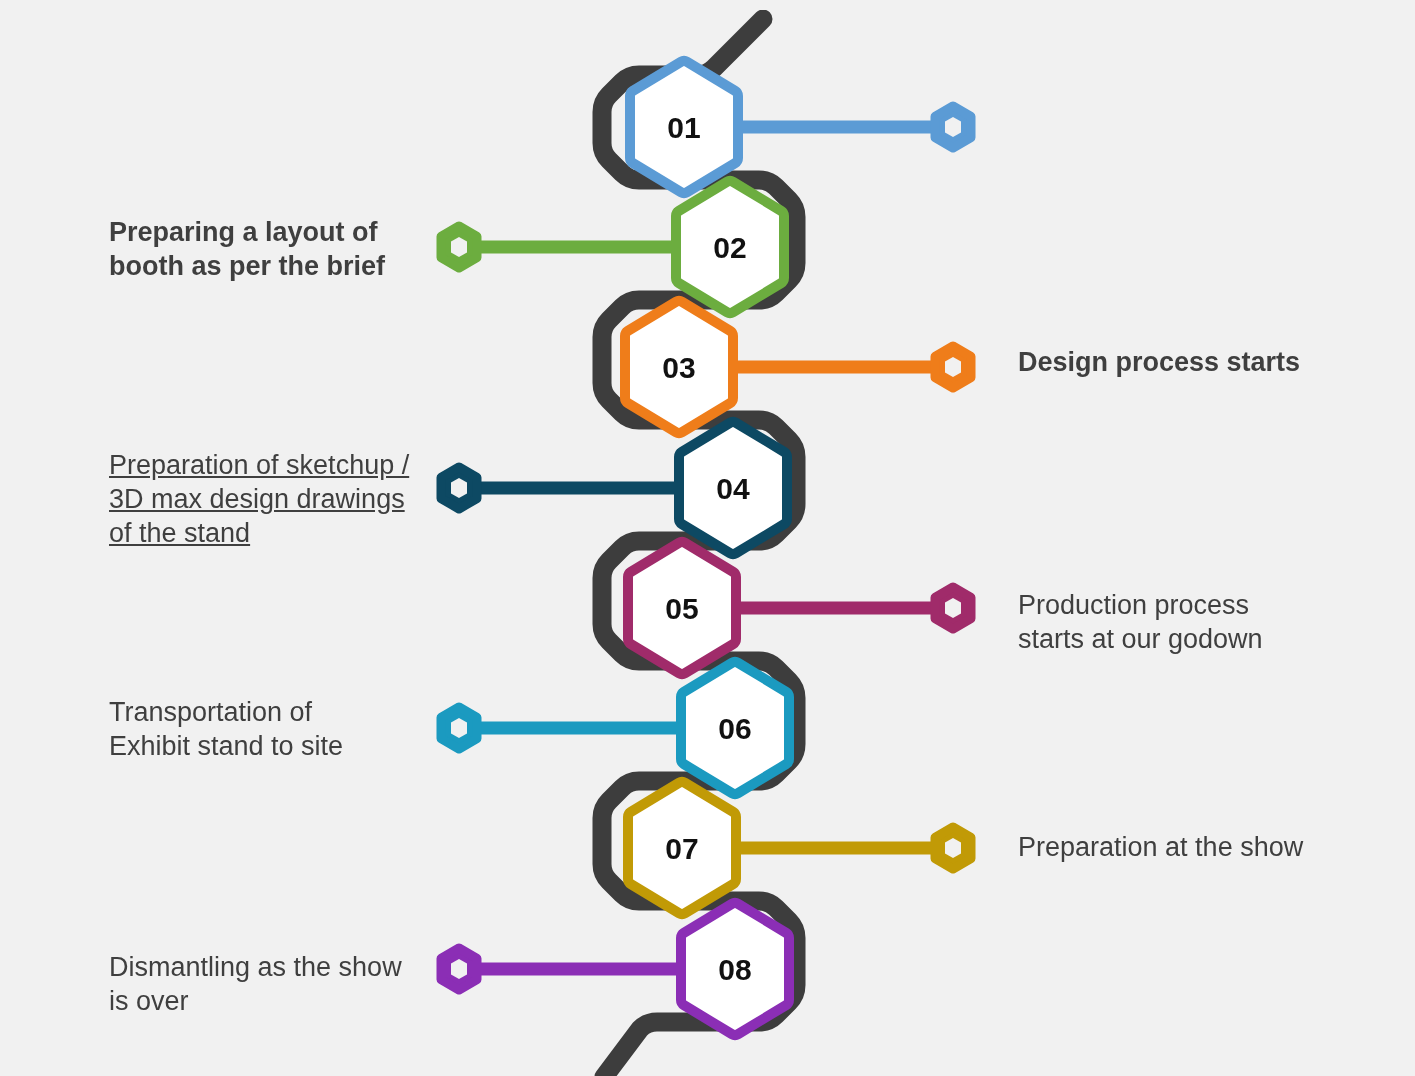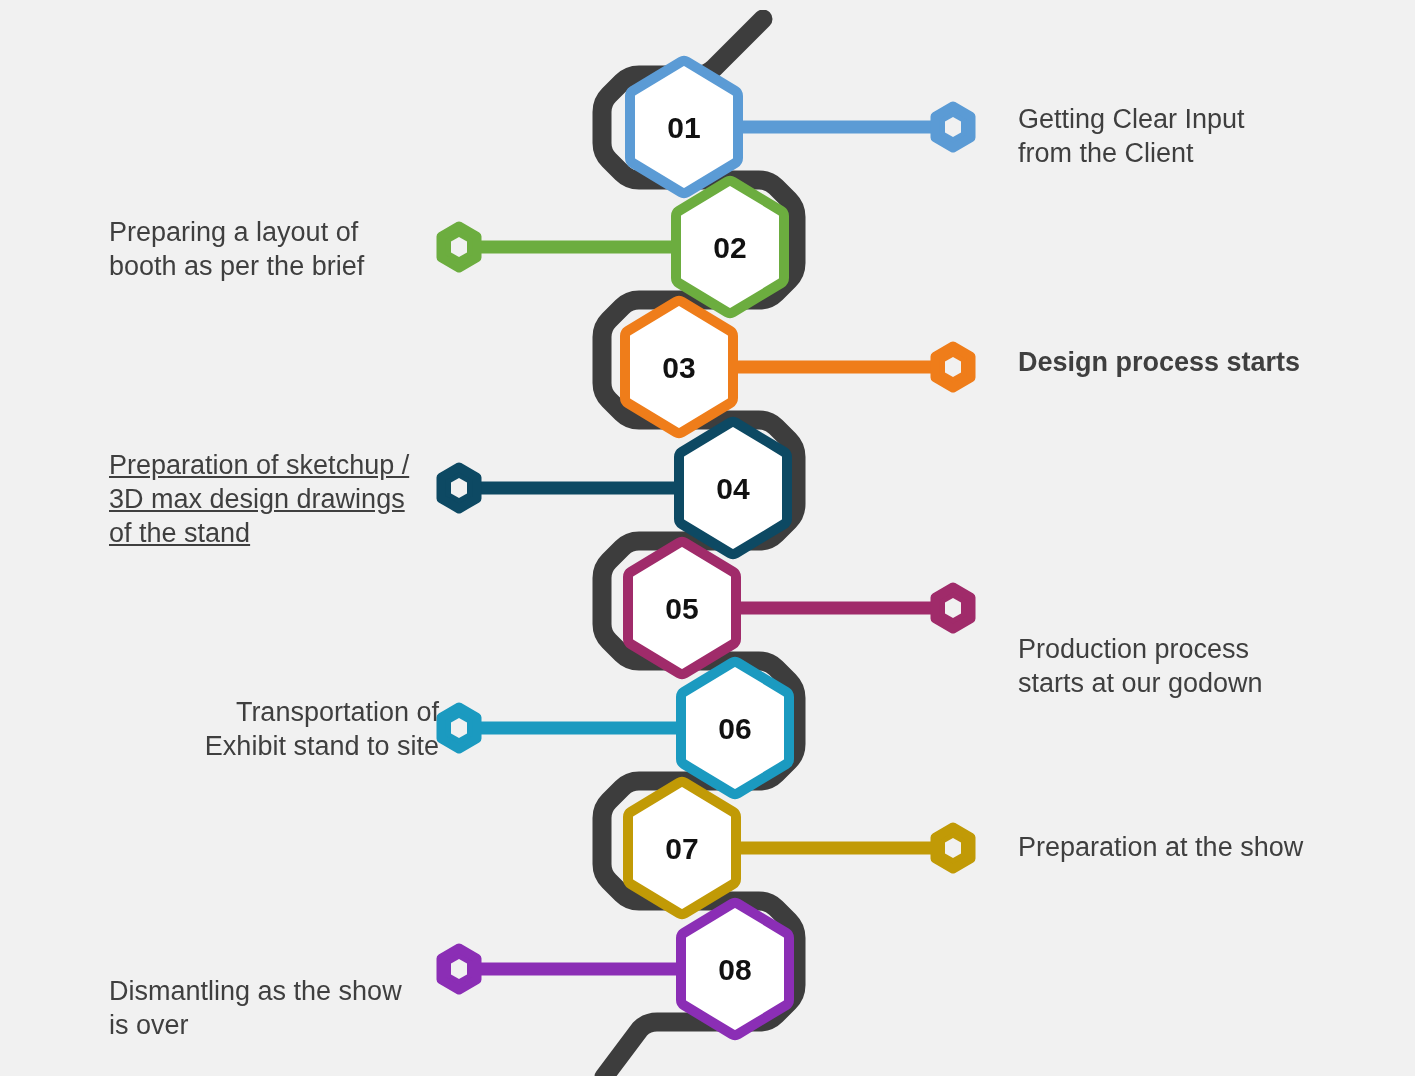--- a/index.html
+++ b/index.html
@@ -179,35 +179,33 @@
         <path d="M 735,937 L 702,949 L 679,959 L 702,969 L 735,981 Z" fill="#8b2eb5"></path>
         <path d="M 459,938 L 477,948.5 L 477,969.5 L 459,980 L 441,969.5 L 441,948.5 Z" fill="#8b2eb5" stroke="#8b2eb5" stroke-width="9" stroke-linejoin="round"></path>
         <path d="M 459,949 L 467,953.5 L 467,964.5 L 459,969 L 451,964.5 L 451,953.5 Z" fill="#f1f1f1"></path>
       </g>
       <path d="M 735,899 L 783,928 L 783,990 L 735,1019 L 687,990 L 687,928 Z" fill="none" stroke="#8b2eb5" stroke-width="22" stroke-linejoin="round"></path>
       <path d="M 735,899 L 783,928 L 783,990 L 735,1019 L 687,990 L 687,928 Z" fill="#ffffff" stroke="#ffffff" stroke-width="2" stroke-linejoin="round"></path>
       <text class="num-text" x="735" y="970" text-anchor="middle">08</text>
     </g>
   </svg>
 
-  <div class="step-label label-right" style="left:1018px; top:92px; width:360px;">Getting Clear Input
-from the Client</div>
-
-  <div class="step-label label-left" style="left:109px; top:205px; width:330px;">Preparing a layout of
+
+  <div class="step-label label-left" style="left:109px; top:205px; width:330px;font-weight:bold;">Preparing a layout of
 booth as per the brief</div>
 
   <div class="step-label label-right" style="left:1018px; top:335px; width:360px;font-weight:bold;">Design process starts</div>
 
   <div class="step-label label-left" style="left:109px; top:438px; width:330px;text-decoration:underline;">Preparation of sketchup /
 3D max design drawings
 of the stand</div>
 
-  <div class="step-label label-right" style="left:1018px; top:578px; width:360px;margin-top:44px;">Production process
+  <div class="step-label label-right" style="left:1018px; top:578px; width:360px;">Production process
 starts at our godown</div>
 
-  <div class="step-label label-left" style="left:109px; top:685px; width:330px;text-align:right;">Transportation of
+  <div class="step-label label-left" style="left:109px; top:685px; width:330px;">Transportation of
 Exhibit stand to site</div>
 
   <div class="step-label label-right" style="left:1018px; top:820px; width:360px;">Preparation at the show</div>
 
-  <div class="step-label label-left" style="left:109px; top:940px; width:340px;margin-top:24px;">Dismantling as the show
+  <div class="step-label label-left" style="left:109px; top:940px; width:340px;">Dismantling as the show
 is over</div>
 </div>
 
 </body></html>

